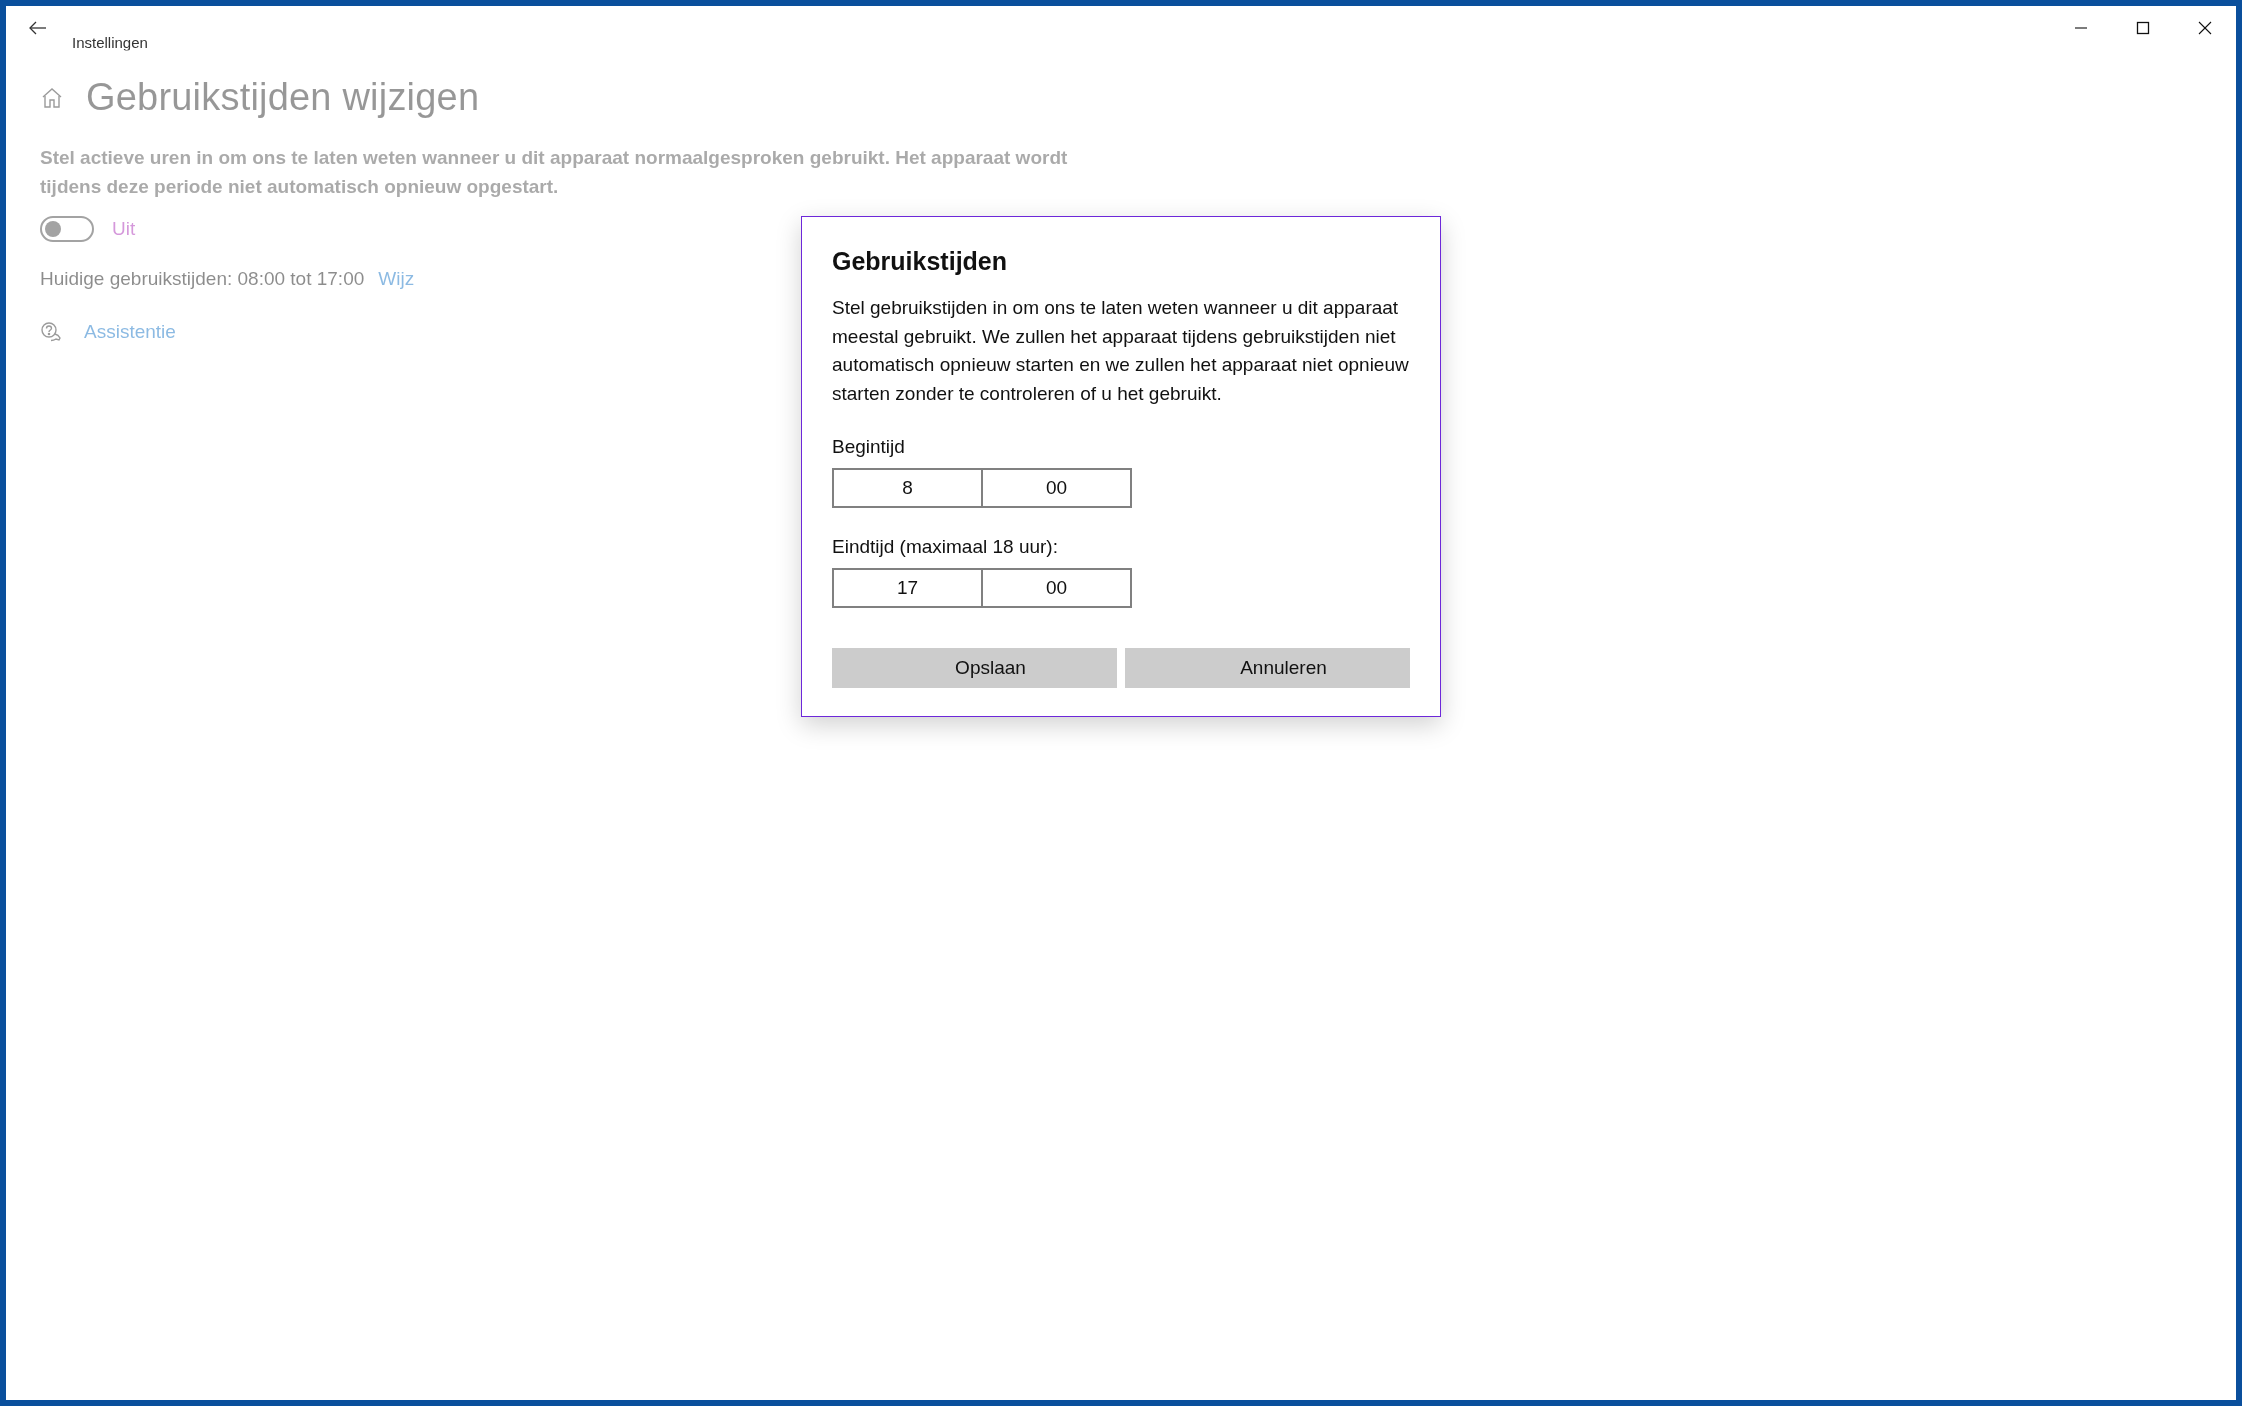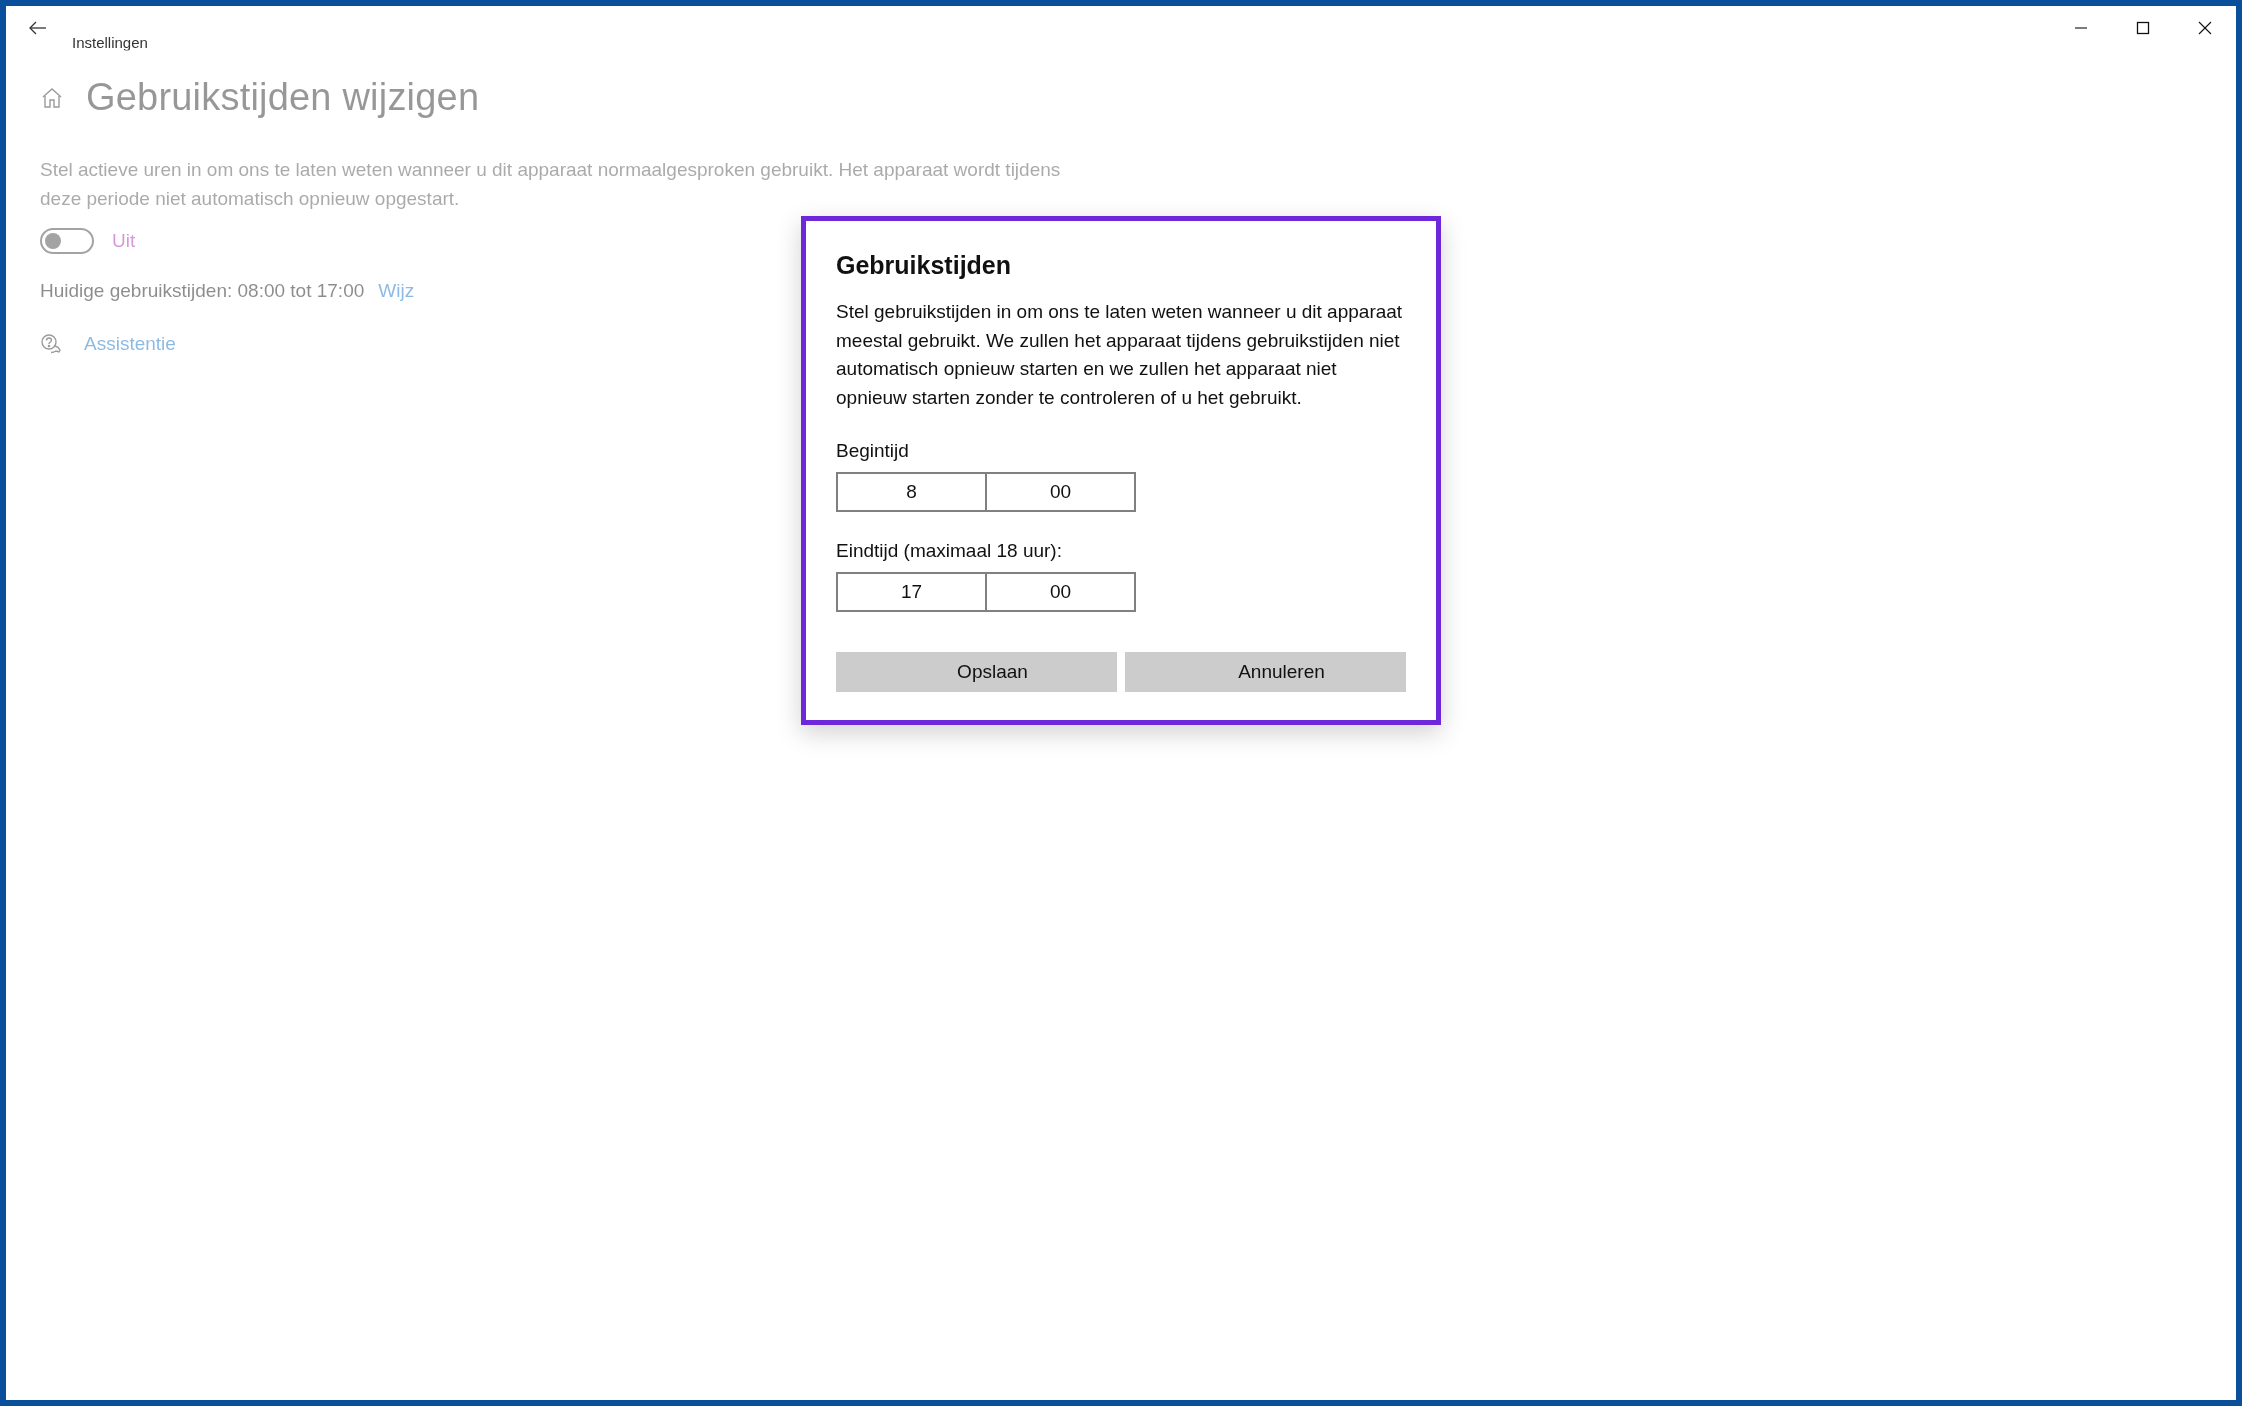--- a/index.html
+++ b/index.html
@@ -58,24 +58,24 @@
   }
   .page-header { display: flex; align-items: center; gap: 22px; }
   .home-icon { color: #222; }
   .page-title {
     font-size: 38px;
     font-weight: 350;
     color: #1a1a1a;
     letter-spacing: 0.2px;
   }
   .page-desc {
-    margin-top: 36px;
+    margin-top: 24px;
     max-width: 1060px;
     font-size: 19px;
-    font-weight: 400;
+    font-weight: 700;
     color: #444;
     line-height: 1.55;
   }
   .auto-label {
     margin-top: 46px;
     font-size: 19px;
     color: #333;
   }
   .toggle-row {
     margin-top: 14px;
@@ -123,21 +123,21 @@
   }
 
   
   .dialog {
     position: absolute;
     left: 50%;
     top: 210px;
     transform: translateX(-50%);
     width: 640px;
     background: #ffffff;
-    border: 5px solid #6d28d9;
+    border: 1px solid #6d28d9;
     box-shadow: 0 8px 24px rgba(0,0,0,0.18);
     padding: 30px 30px 28px 30px;
   }
   .dialog-title {
     font-size: 25px;
     font-weight: 600;
     color: #111;
     margin-bottom: 18px;
   }
   .dialog-desc {

